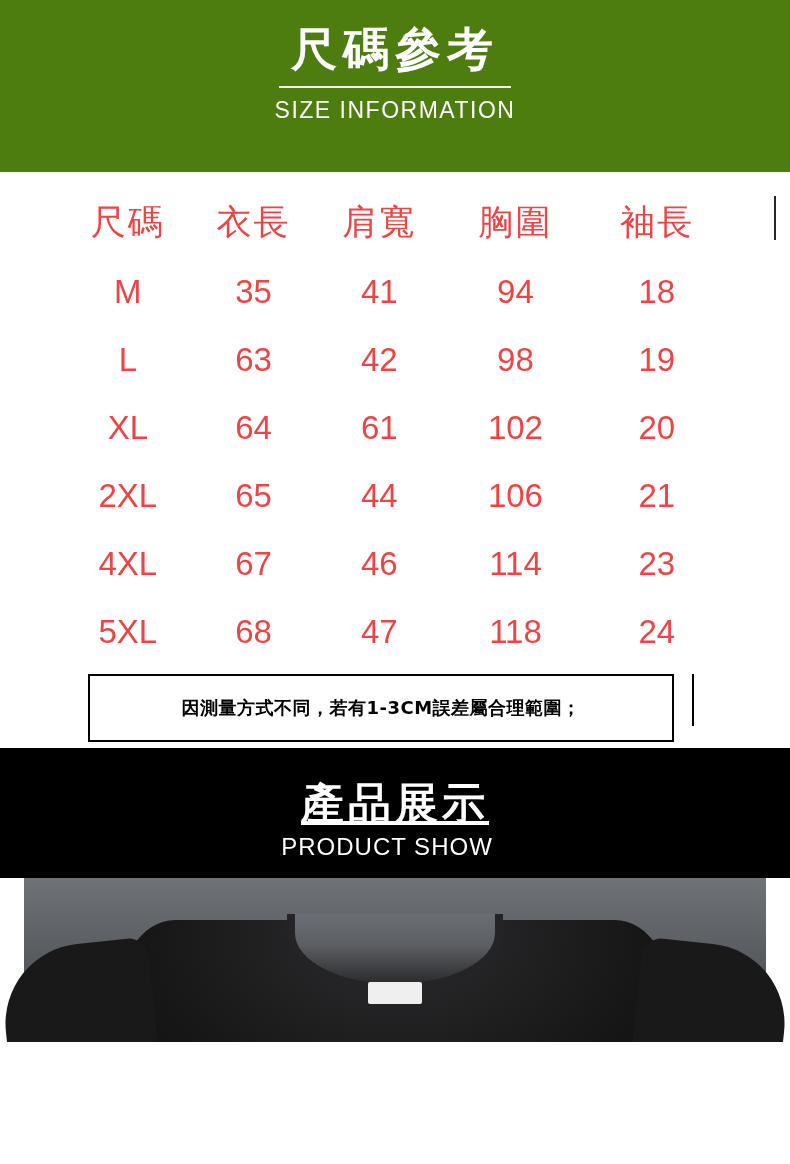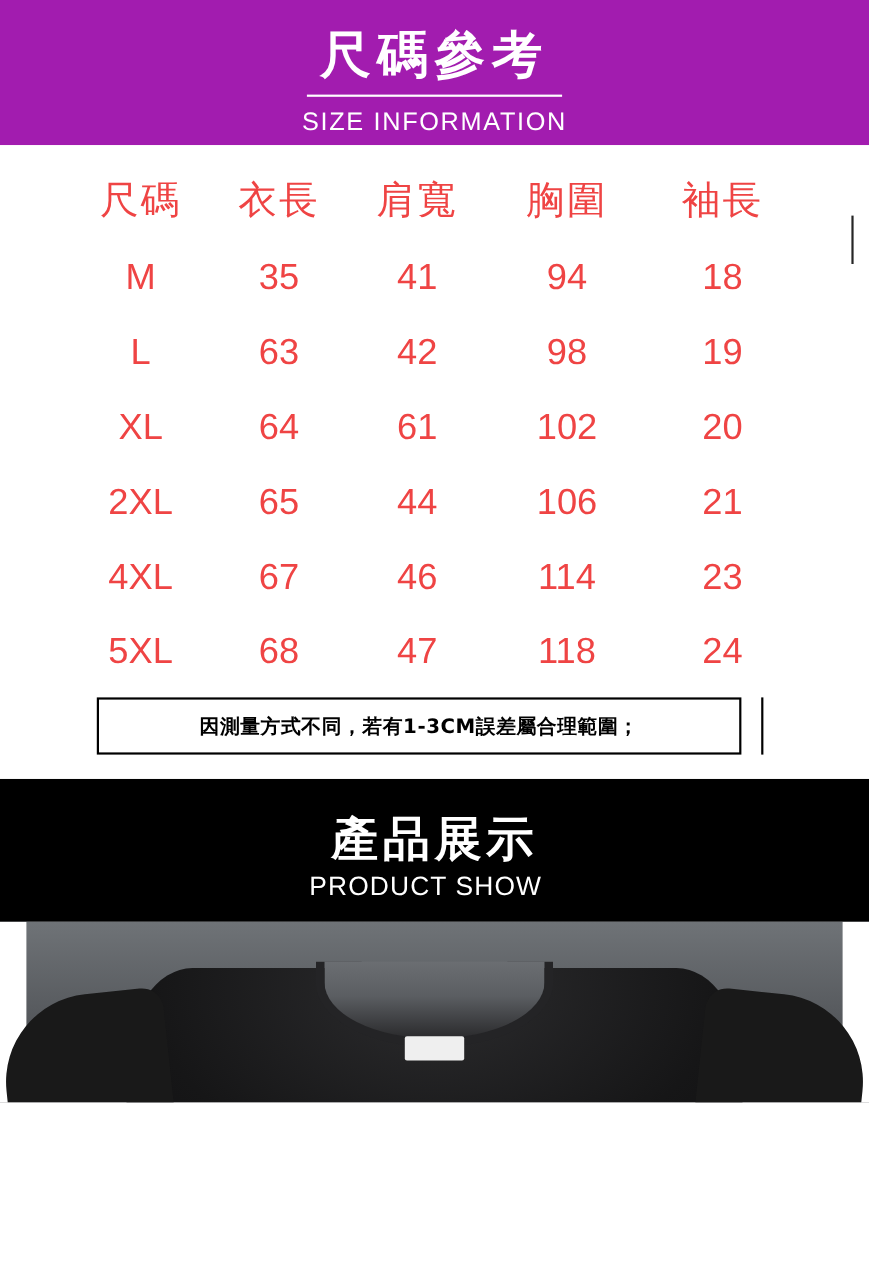--- a/index.html
+++ b/index.html
@@ -16,25 +16,25 @@
 
   .page {
     position: relative;
     width: 790px;
     height: 1164px;
     background: #ffffff;
   }
 
   
   .size-header {
-    background: #a21caf;
+    background: #4d7c0f;
     color: #ffffff;
     text-align: center;
     padding: 18px 0 22px 0;
-    height: 132px;
+    height: 172px;
     box-sizing: border-box;
   }
   .size-header .cn-title {
     font-size: 46px;
     font-weight: 700;
     letter-spacing: 6px;
     line-height: 62px;
     margin: 0;
     font-family: "DejaVu Sans", sans-serif;
   }
@@ -91,21 +91,21 @@
   .note-area {
     position: relative;
     height: 82px;
     background: #ffffff;
   }
   .note-box {
     position: absolute;
     left: 88px;
     top: 8px;
     width: 586px;
-    height: 52px;
+    height: 68px;
     border: 2px solid #000000;
     box-sizing: border-box;
     display: flex;
     align-items: center;
     justify-content: center;
   }
   .note-box span {
     font-size: 18px;
     font-weight: 700;
     color: #000000;
@@ -130,20 +130,21 @@
     height: 130px;
     box-sizing: border-box;
   }
   .product-band .cn-title {
     font-size: 43px;
     font-weight: 700;
     letter-spacing: 4px;
     line-height: 54px;
     margin: 0;
     font-family: "DejaVu Sans", sans-serif;
+    text-decoration: underline;
   }
   .product-band .en-title {
     font-size: 24px;
     letter-spacing: 1px;
     line-height: 30px;
     margin: 2px 16px 0 0;
     font-weight: 400;
   }
 
   

